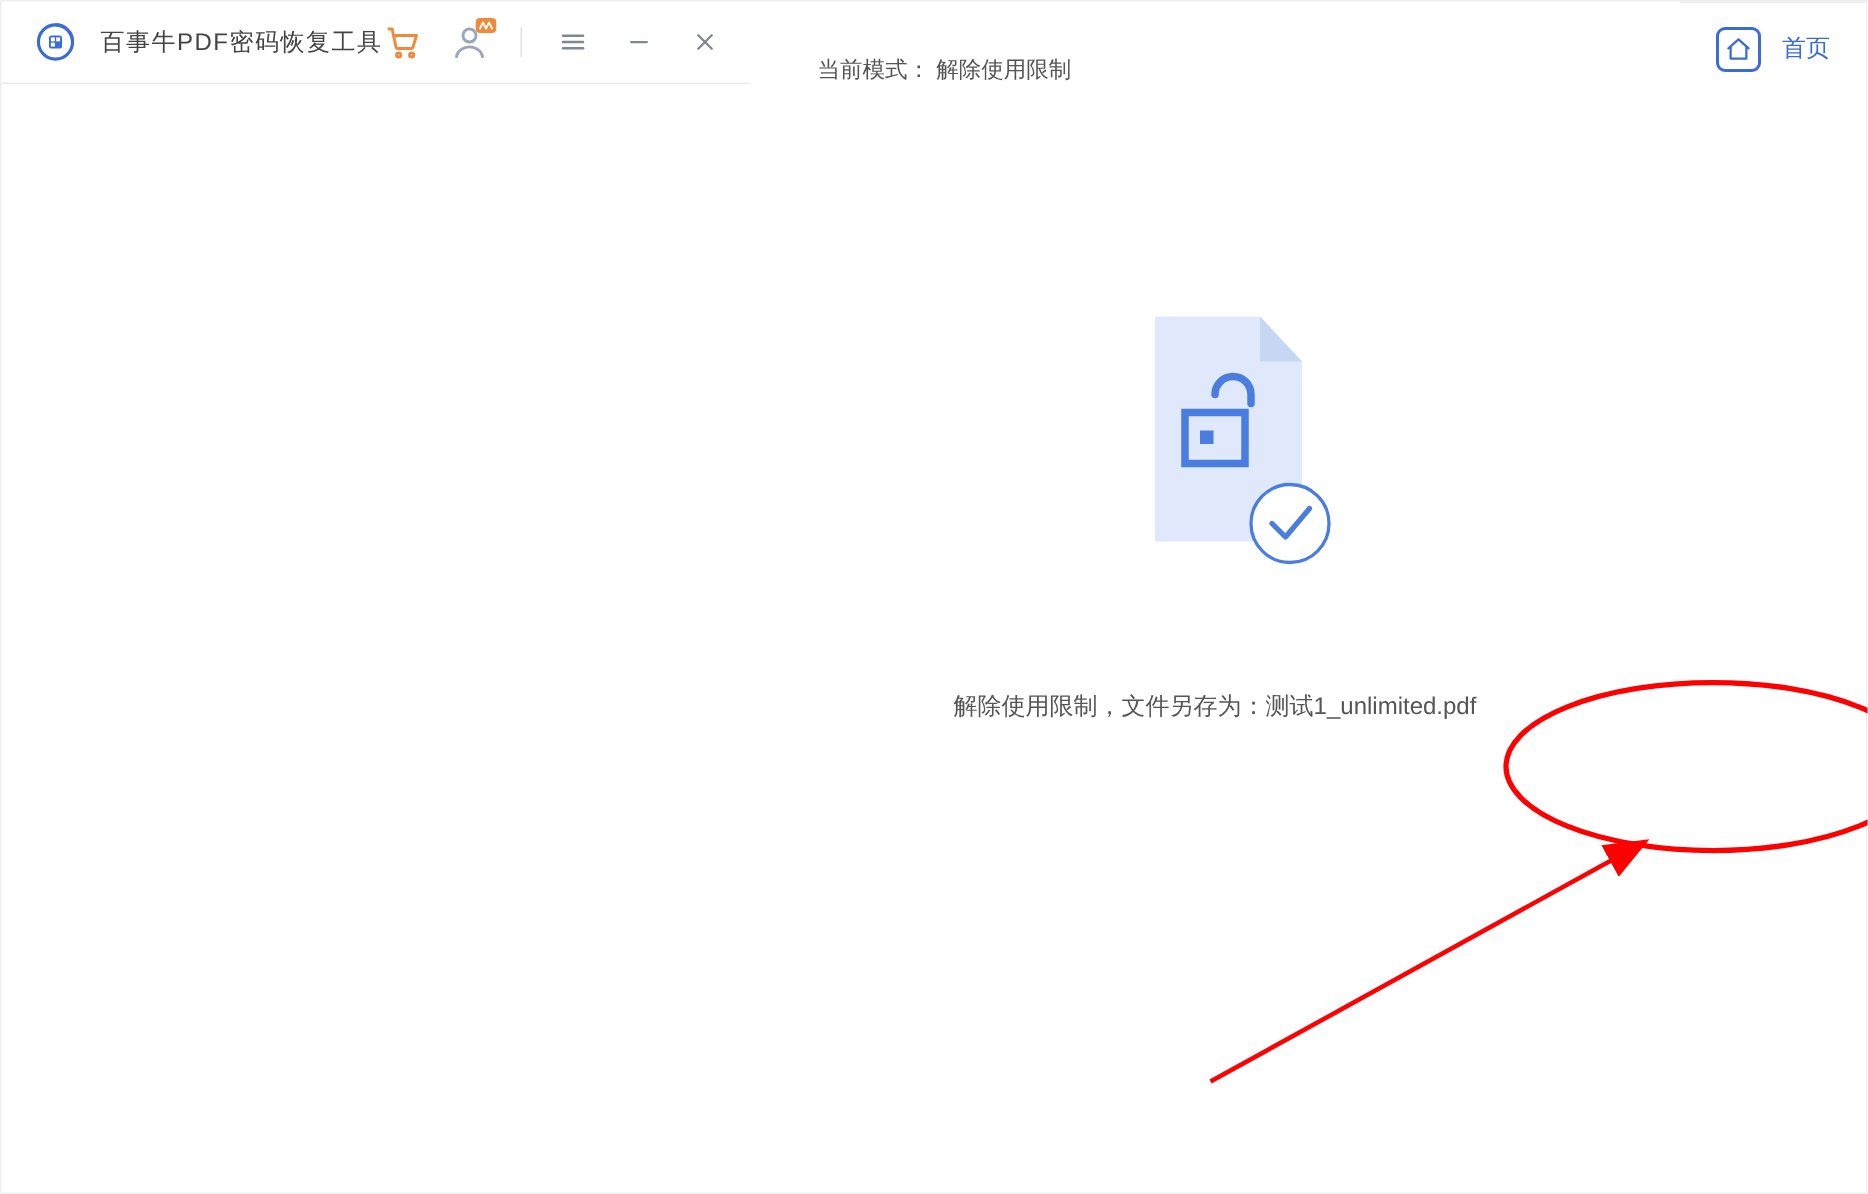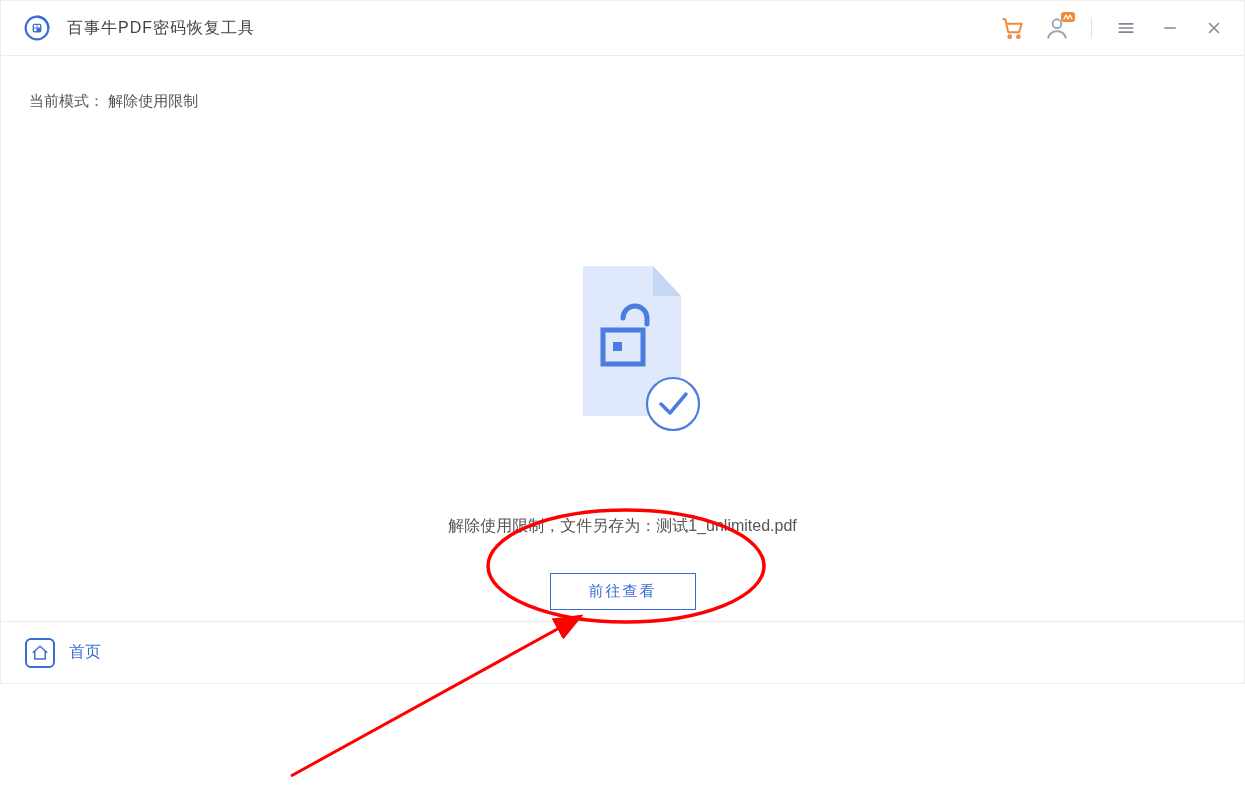--- a/index.html
+++ b/index.html
@@ -1,17 +1,17 @@
 <!DOCTYPE html>
 <html><head>
 <meta charset="utf-8">
 <style>
   * { box-sizing: border-box; margin: 0; padding: 0; }
   html, body { width: 1245px; height: 796px; font-family: "Microsoft YaHei", "PingFang SC", Arial, sans-serif; background: #fff; color: #333; overflow: hidden; }
-  .window { width: 1245px; height: 684px; display: flex; flex-direction: column; border: 1px solid #eee; position: relative; }
+  .window { width: 1245px; height: 796px; display: flex; flex-direction: row; border: 1px solid #eee; position: relative; gap: 17px; }
 
   
   .header { height: 55px; border-bottom: 1px solid #ececec; display: flex; align-items: center; padding: 0 16px 0 22px; }
   .logo { width: 28px; height: 28px; margin-right: 16px; }
   .title { font-size: 16px; color: #444; font-weight: 500; letter-spacing: 1px; }
   .header-spacer { flex: 1; }
   .header-actions { display: flex; align-items: center; gap: 16px; }
   .icon-btn { width: 28px; height: 28px; display: flex; align-items: center; justify-content: center; cursor: pointer; }
   .icon-btn svg { display: block; }
   .vdiv { width: 1px; height: 20px; background: #e2e2e2; margin: 0 4px; }
@@ -106,21 +106,20 @@
           <rect x="50" y="74" width="40" height="34" fill="none" stroke="#4a7de0" stroke-width="5"></rect>
           <rect x="60" y="86" width="9" height="9" fill="#4a7de0"></rect>
 
           <circle cx="120" cy="148" r="26" fill="#fff" stroke="#4a7de0" stroke-width="2.2"></circle>
           <path d="M108 148 L117 157 L133 138" fill="none" stroke="#4a7de0" stroke-width="3.5" stroke-linecap="round" stroke-linejoin="round"></path>
         </svg>
       </div>
       <div class="result-text">
         <span>解除使用限制，文件另存为：</span><span>测试1_unlimited.pdf</span>
       </div>
-      <button class="go-view-btn">前往查看</button>
     </div>
 
     <svg class="annotation-oval" style="left:480px; top:445px;" width="290" height="130" viewBox="0 0 290 130">
       <ellipse cx="145" cy="65" rx="138" ry="56" fill="none" stroke="#ff0000" stroke-width="3.5"></ellipse>
     </svg>
 
     <svg class="annotation-arrow" style="left:280px; top:550px;" width="320" height="180" viewBox="0 0 320 180">
       <defs>
         <marker id="arrowhead" markerWidth="10" markerHeight="8" refX="9" refY="4" orient="auto">
           <polygon points="0 0, 10 4, 0 8" fill="#ff0000"></polygon>

